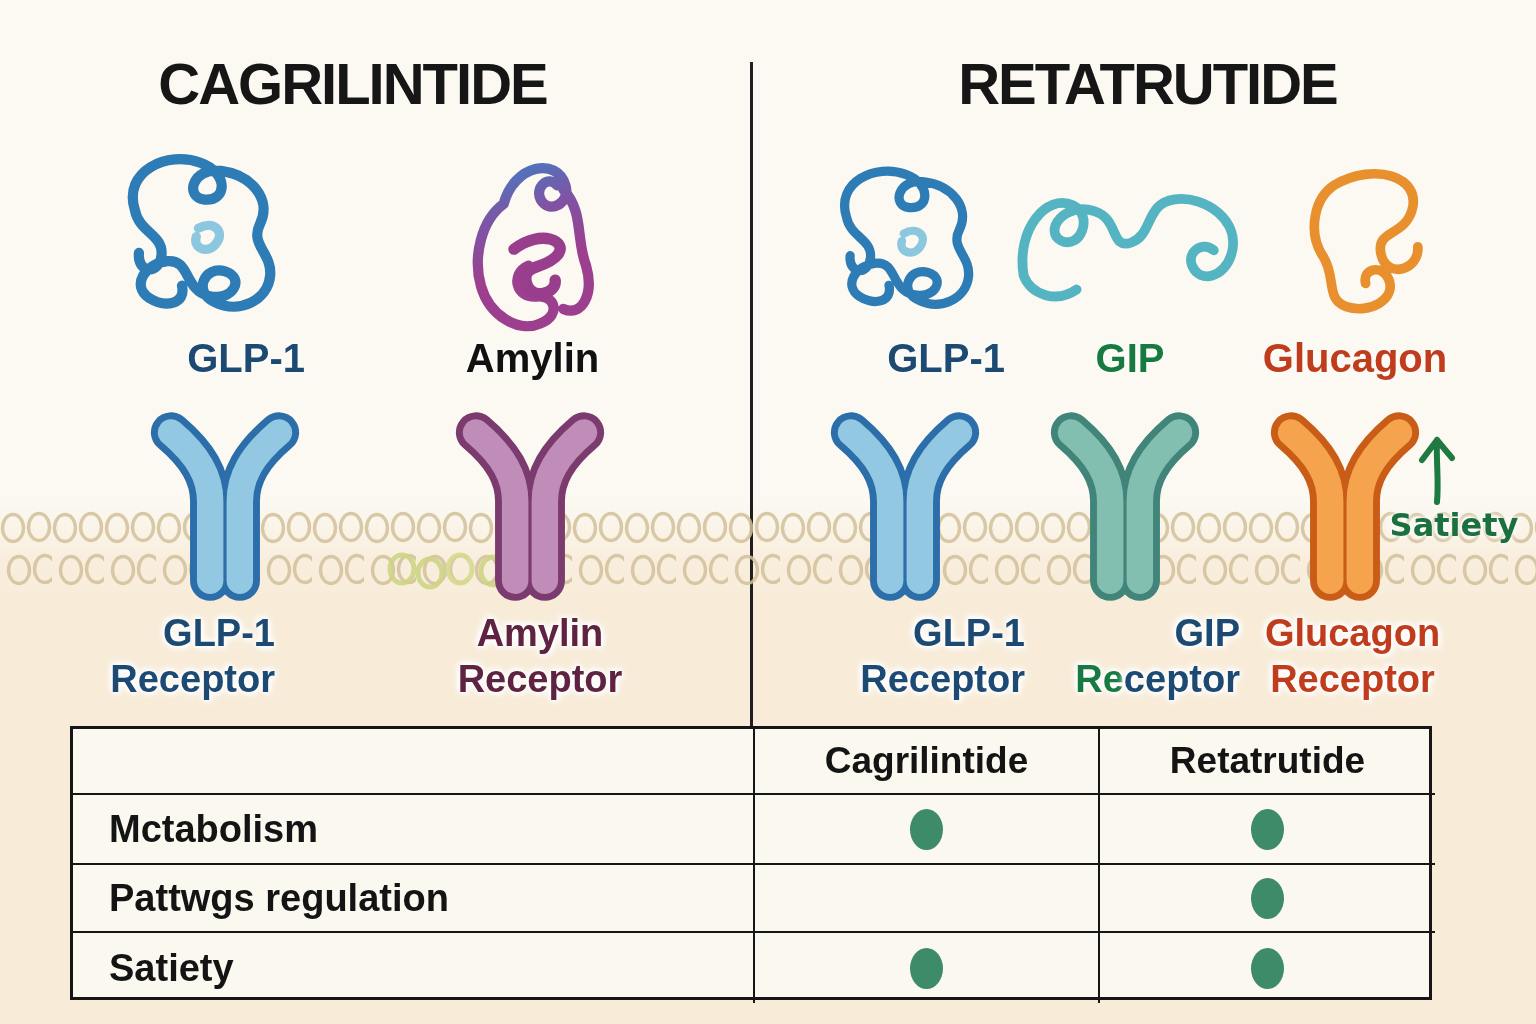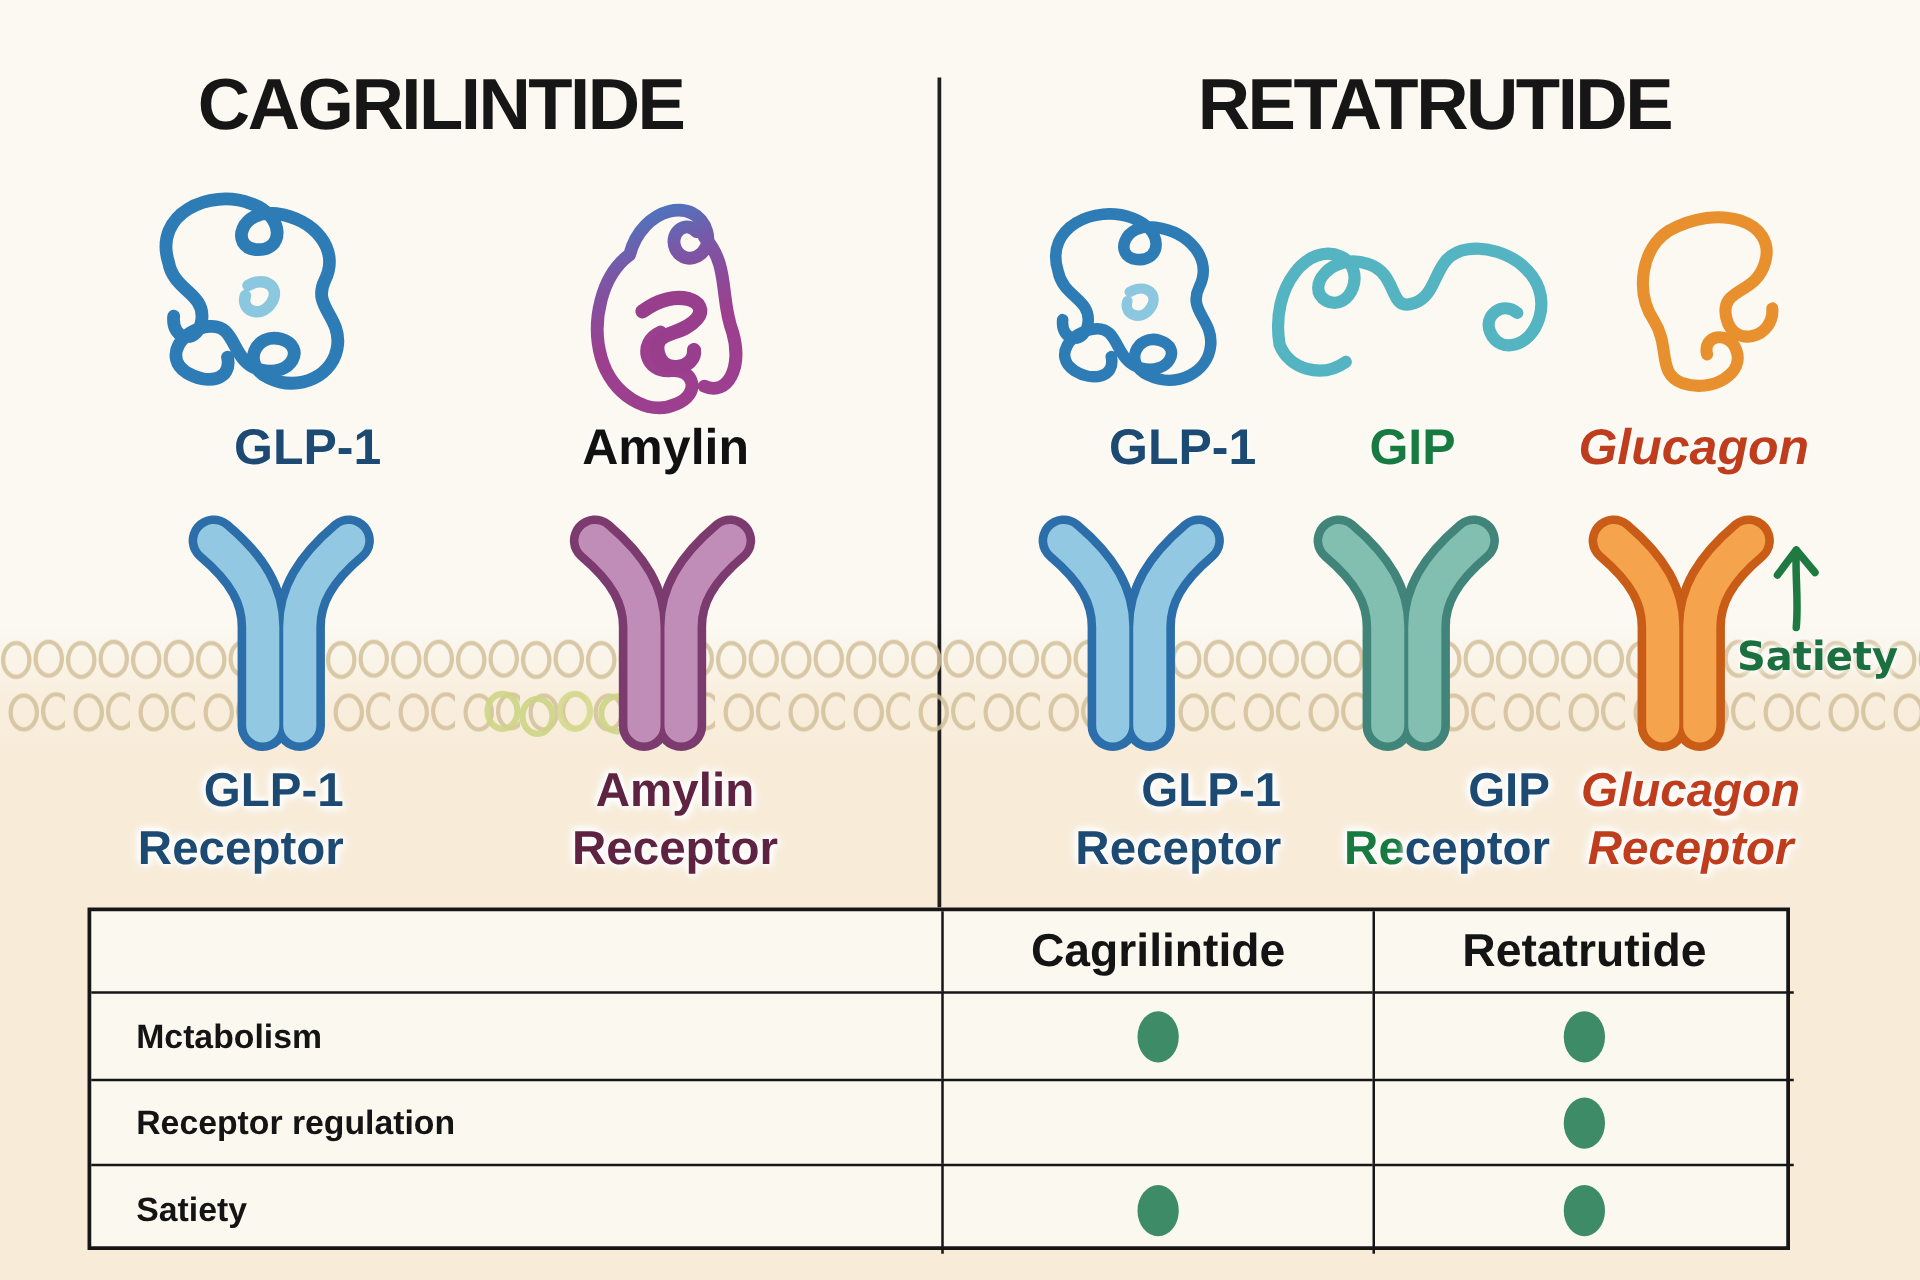--- a/index.html
+++ b/index.html
@@ -18,40 +18,40 @@
     font-weight:700;font-size:40px;text-align:center;white-space:nowrap;
     text-shadow:0 0 6px rgba(255,255,255,.9);
   }
   .rcpt-label{
     font-weight:700;font-size:38px;line-height:1.22;text-align:center;white-space:nowrap;
     text-shadow:0 0 5px #fff,0 0 9px #fff,2px 2px 6px #fff,-2px -2px 6px #fff;
   }
   .navy{color:#1d4a73;text-align:right;}
   .black{color:#111111;}
   .green{color:#177a41;}
-  .red{color:#bf3c1c;font-style:italic;}
+  .red{color:#bf3c1c;}
   .maroon{color:#5f2342;}
   .note{
     font-family:"DejaVu Sans",sans-serif;font-weight:700;font-size:32px;line-height:1.32;
     color:#1b7040;text-align:center;white-space:nowrap;
     text-shadow:0 0 5px #fff,0 0 9px #fff;
   }
   svg{display:block;}
   
   .cmp-table{
     left:70px;top:726px;width:1362px;height:274px;
     display:grid;grid-template-columns:680px 345px 337px;grid-template-rows:64px 70px 68px 72px;
     border:3px solid #161616;background:#faf8ef;box-sizing:border-box;
   }
   .t-cell{border-left:2px solid #161616;border-top:2px solid #161616;box-sizing:border-box;
     display:flex;align-items:center;justify-content:center;}
   .t-cell.c0{border-left:none;}
   .t-cell.r0{border-top:none;}
   .t-colhead{font-weight:700;font-size:37px;color:#141414;}
-  .t-rowlabel{justify-content:flex-start;padding-left:36px;font-weight:700;font-size:27px;color:#141414;}
+  .t-rowlabel{justify-content:flex-start;padding-left:36px;font-weight:700;font-size:38px;color:#141414;}
   .dot{display:inline-block;width:33px;height:41px;border-radius:50%;}
 </style>
 </head>
 <body>
 
 <div id="stage">
 
   <div class="abs title" style="left:75px;top:50px;width:555px;">CAGRILINTIDE</div>
   <div class="abs title" style="left:870px;top:50px;width:555px;">RETATRUTIDE</div>
 
@@ -176,21 +176,21 @@
     <div class="t-cell c0 r0"></div>
     <div class="t-cell r0 t-colhead">Cagrilintide</div>
     <div class="t-cell r0 t-colhead">Retatrutide</div>
   <div class="t-cell c0 t-rowlabel">Mctabolism</div>
       <div class="t-cell">
         <span class="dot" style="background: rgb(62, 139, 104);"></span>
       </div>
       <div class="t-cell">
         <span class="dot" style="background: rgb(62, 139, 104);"></span>
       </div>
-      <div class="t-cell c0 t-rowlabel">Receptor regulation</div>
+      <div class="t-cell c0 t-rowlabel">Pattwgs regulation</div>
       <div class="t-cell"></div>
       <div class="t-cell">
         <span class="dot" style="background: rgb(62, 139, 104);"></span>
       </div>
       <div class="t-cell c0 t-rowlabel">Satiety</div>
       <div class="t-cell">
         <span class="dot" style="background: rgb(62, 139, 104);"></span>
       </div>
       <div class="t-cell">
         <span class="dot" style="background: rgb(62, 139, 104);"></span>

